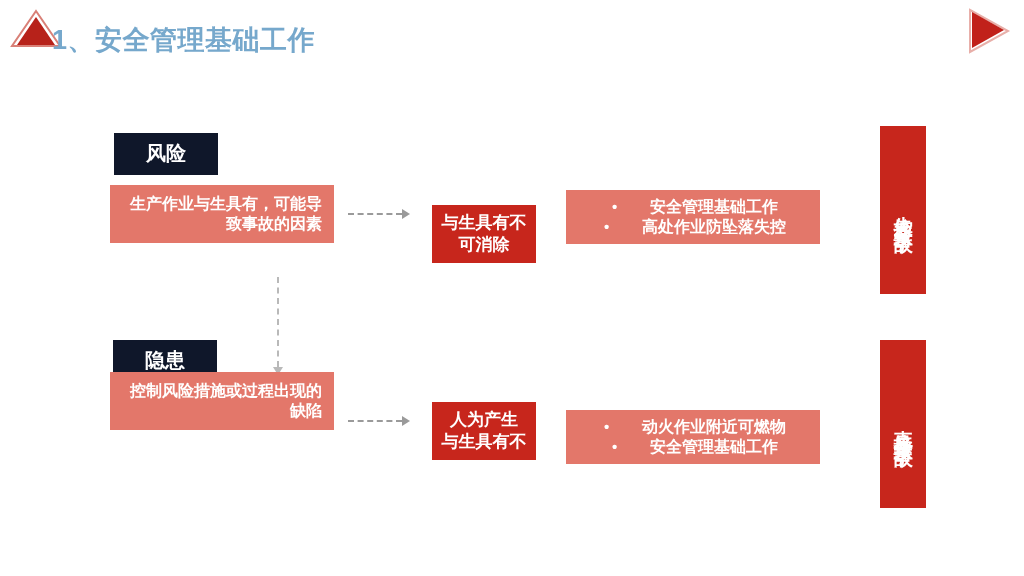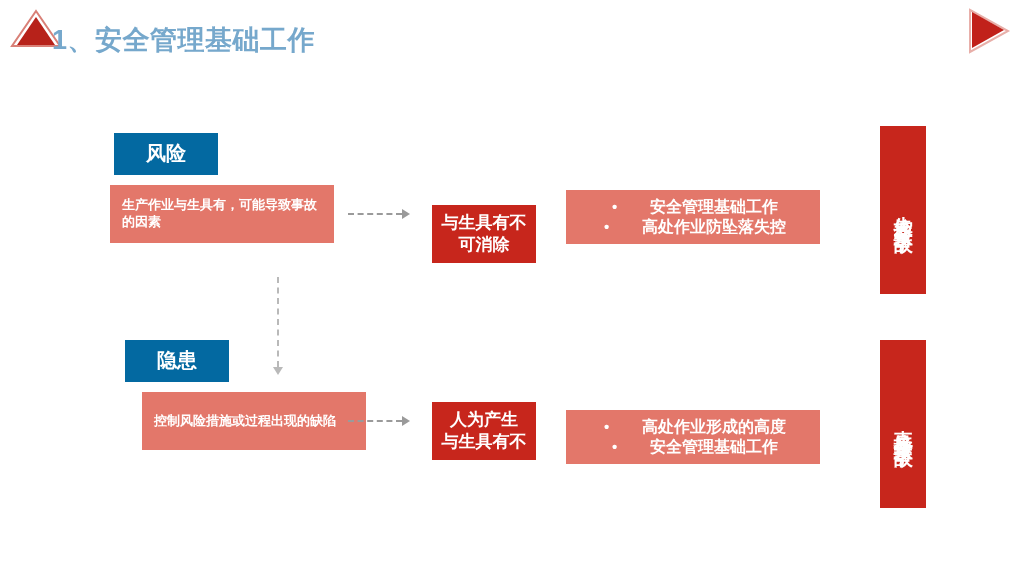--- a/index.html
+++ b/index.html
@@ -47,36 +47,37 @@
   
   .box {
     position: absolute;
     box-sizing: border-box;
     color: #ffffff;
     font-weight: bold;
     display: flex;
     align-items: center;
     line-height: 1.28;
   }
-  .box-dark   { background: #0369a1; }
+  .box-dark   { background: #0f172a; }
   .box-bright { background: #C7261C; }
   .box-light  { background: #E3776A; }
 
   .label-box {
     width: 104px;
     height: 42px;
     justify-content: center;
     font-size: 20px;
   }
   .desc-box {
     width: 224px;
     height: 58px;
     padding: 16px 12px;
-    font-size: 13px;
+    font-size: 16px;
     justify-content: flex-start;
+    text-align: right;
   }
   .mid-box {
     width: 104px;
     height: 58px;
     justify-content: center;
     text-align: center;
     font-size: 17px;
   }
   .bullet-box {
     width: 254px;
@@ -196,44 +197,44 @@
 
   <div class="box box-bright vert-box" style="left:880px; top:126px;">
     <span>失控导致事故</span>
   </div>
 
   <div class="arrow-v" style="left:272px; top:277px; height:98px;">
     <span class="line"></span>
     <span class="head"></span>
   </div>
 
-  <div class="box box-dark label-box" style="left:125px; top:340px;">
+  <div class="box box-dark label-box" style="left:113px; top:340px;">
     <span>隐患</span>
   </div>
 
-  <div class="box box-light desc-box" style="left:110px; top:392px;margin-left:32px;">
+  <div class="box box-light desc-box" style="left:110px; top:372px;">
     <span>控制风险措施或过程出现的缺陷</span>
   </div>
 
   <div class="arrow-h" style="left:348px; top:415px; width:62px;">
     <span class="line"></span>
     <span class="head"></span>
   </div>
 
   <div class="box box-bright mid-box" style="left:432px; top:402px;">
     <span>
       <span>人为产生</span><br>
       <span>与生具有不</span>
     </span>
   </div>
 
   <div class="box box-light bullet-box" style="left:566px; top:410px;">
     <div class="bullet-row">
       <span class="bullet-dot">•</span>
-      <span>高处作业形成的高度</span>
+      <span>动火作业附近可燃物</span>
     </div>
     <div class="bullet-row">
       <span class="bullet-dot">•</span>
       <span>安全管理基础工作</span>
     </div>
   </div>
 
   <div class="box box-bright vert-box" style="left:880px; top:340px;">
     <span>直接导致事故</span>
   </div>

